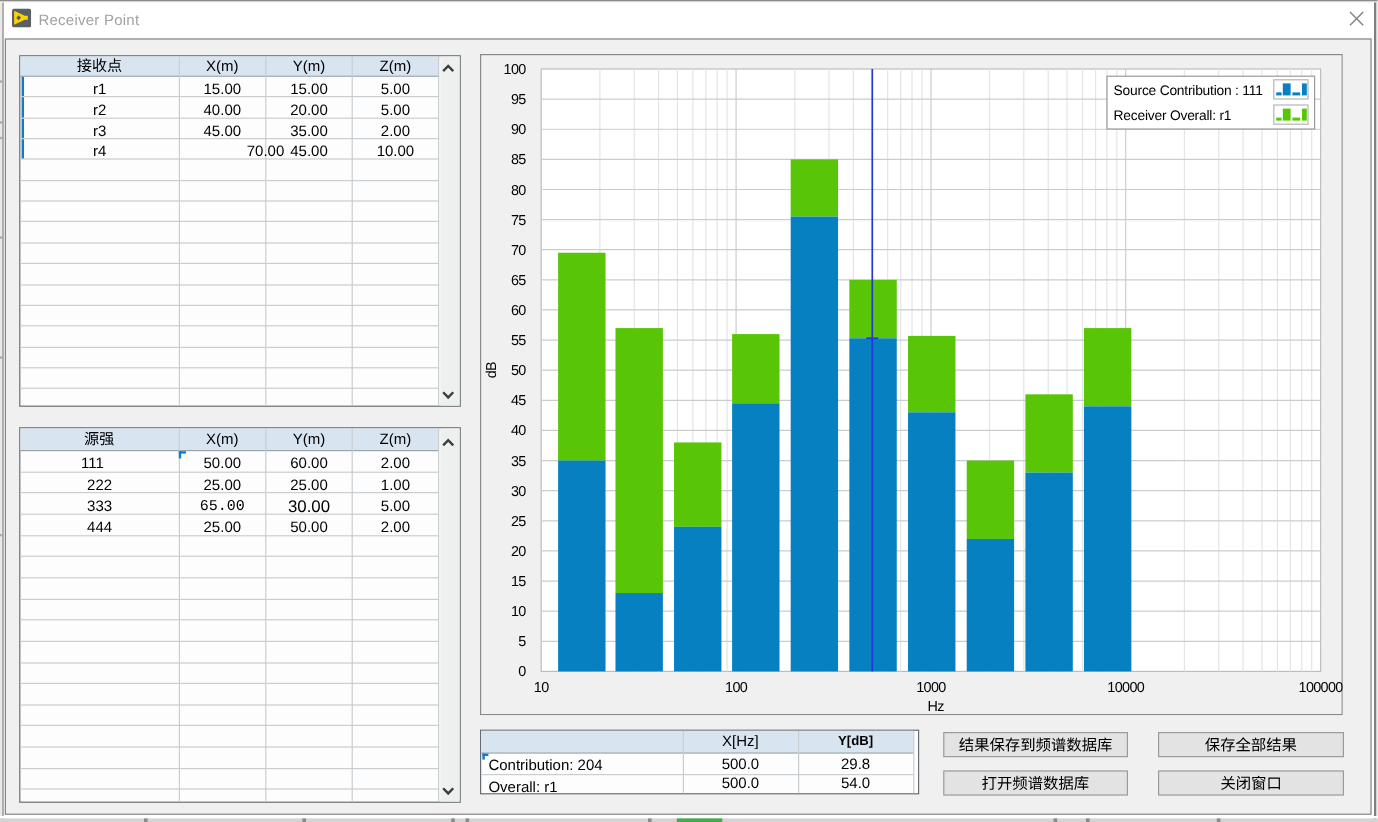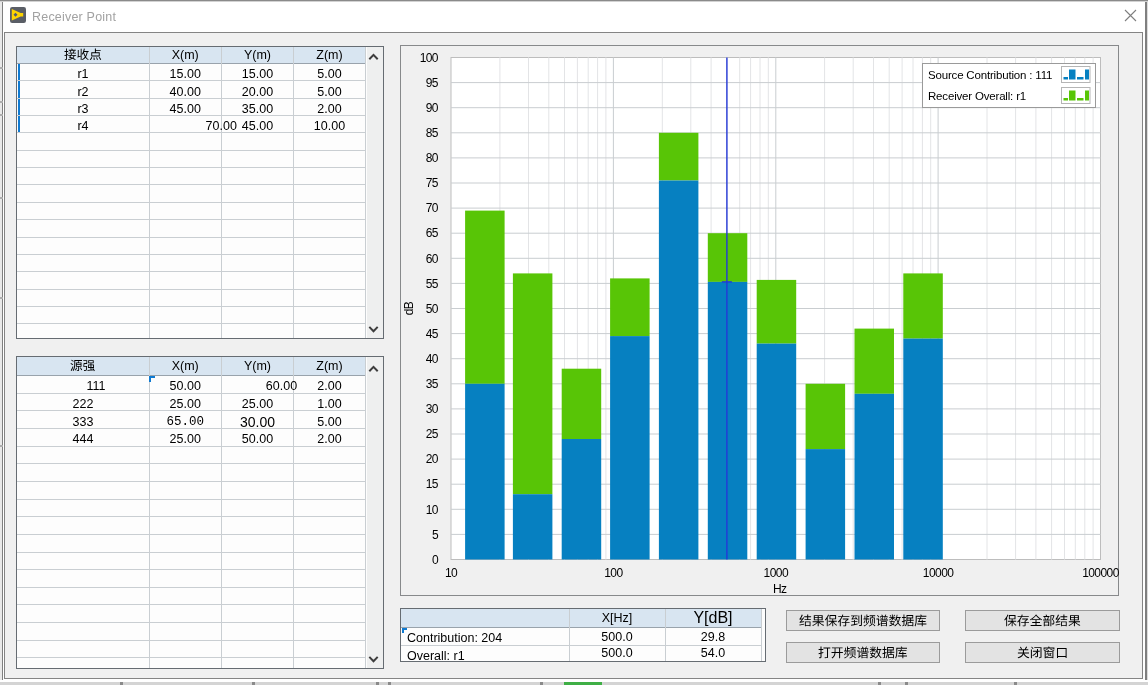--- a/index.html
+++ b/index.html
@@ -130,23 +130,23 @@
     <div class="abs" style="left:17px;top:639.75px;width:348.5px;height:1px;background:#c9ced2"></div>
     <div class="abs" style="left:17px;top:657.4px;width:348.5px;height:1px;background:#c9ced2"></div>
     <div class="abs" style="left:70.0px;top:358.5px;width:26px;height:14px">
       <svg width="26" height="14" viewBox="0 -11.1 26 14" style="position:absolute">
         <path d="M6.8 -5.1H10.6V-4.0H6.8ZM6.8 -6.9H10.6V-5.8H6.8ZM6.4 -2.6C6.0 -1.7 5.4 -0.9 4.9 -0.2C5.1 -0.1 5.4 0.1 5.6 0.3C6.2 -0.4 6.8 -1.4 7.2 -2.3ZM9.9 -2.4C10.4 -1.6 11.0 -0.5 11.3 0.1L12.2 -0.3C11.9 -0.9 11.3 -1.9 10.7 -2.7ZM1.1 -9.8C1.8 -9.3 2.7 -8.7 3.2 -8.3L3.8 -9.1C3.3 -9.5 2.3 -10.0 1.7 -10.4ZM0.5 -6.4C1.2 -6.0 2.1 -5.4 2.6 -5.0L3.2 -5.8C2.7 -6.1 1.7 -6.7 1.0 -7.1ZM0.7 0.3 1.6 0.8C2.2 -0.4 2.9 -1.9 3.4 -3.3L2.7 -3.8C2.1 -2.3 1.3 -0.7 0.7 0.3ZM4.3 -10.0V-6.5C4.3 -4.4 4.1 -1.6 2.7 0.5C2.9 0.6 3.3 0.8 3.5 1.0C5.0 -1.2 5.2 -4.3 5.2 -6.5V-9.1H12.0V-10.0ZM8.2 -8.9C8.1 -8.6 8.0 -8.1 7.8 -7.6H5.9V-3.3H8.2V0.0C8.2 0.1 8.1 0.2 8.0 0.2C7.8 0.2 7.3 0.2 6.7 0.2C6.8 0.4 6.9 0.8 6.9 1.0C7.8 1.0 8.3 1.0 8.7 0.9C9.0 0.7 9.1 0.5 9.1 0.0V-3.3H11.5V-7.6H8.7C8.9 -8.0 9.1 -8.4 9.2 -8.7Z M19.1 -9.1H22.8V-7.6H19.1ZM18.2 -9.9V-6.8H20.5V-5.6H18.0V-2.2H20.5V-0.4L17.4 -0.2L17.5 0.7C19.1 0.6 21.4 0.4 23.6 0.2C23.7 0.6 23.9 0.9 23.9 1.1L24.8 0.7C24.5 -0.0 23.8 -1.2 23.2 -2.0L22.4 -1.7C22.6 -1.3 22.9 -1.0 23.1 -0.6L21.4 -0.5V-2.2H24.0V-5.6H21.4V-6.8H23.7V-9.9ZM18.8 -4.8H20.5V-3.0H18.8ZM21.4 -4.8H23.1V-3.0H21.4ZM13.7 -7.1C13.6 -5.9 13.4 -4.3 13.2 -3.4H13.7L16.2 -3.4C16.1 -1.2 15.9 -0.3 15.7 -0.1C15.5 0.1 15.4 0.1 15.2 0.1C15.0 0.1 14.5 0.1 13.9 0.0C14.0 0.3 14.1 0.6 14.2 0.9C14.7 0.9 15.3 0.9 15.6 0.9C16.0 0.9 16.2 0.8 16.4 0.5C16.8 0.2 17.0 -0.9 17.1 -3.8C17.2 -3.9 17.2 -4.2 17.2 -4.2H14.2C14.3 -4.8 14.4 -5.6 14.4 -6.2H17.2V-9.9H13.3V-9.0H16.4V-7.1Z" fill="#000"></path>
       </svg>
     </div>
     <div class="t" style="left:185.25px;top:366.0px;font-size:12.5px;transform:translate(-50%,-50%);">X(m)</div>
     <div class="t" style="left:257.5px;top:366.0px;font-size:12.5px;transform:translate(-50%,-50%);">Y(m)</div>
     <div class="t" style="left:329.5px;top:366.0px;font-size:12.5px;transform:translate(-50%,-50%);">Z(m)</div>
-    <div class="t" style="left:96px;top:386.425px;font-size:12.5px;transform:translate(-50%,-50%);">111</div>
+    <div class="t" style="left:77px;top:386.425px;font-size:12.5px;transform:translate(-50%,-50%);">111</div>
     <div class="t" style="left:185.25px;top:386.425px;font-size:12.5px;transform:translate(-50%,-50%);">50.00</div>
-    <div class="t" style="left:257.5px;top:386.425px;font-size:12.5px;transform:translate(-50%,-50%);margin-left:24px;">60.00</div>
+    <div class="t" style="left:257.5px;top:386.425px;font-size:12.5px;transform:translate(-50%,-50%);">60.00</div>
     <div class="t" style="left:329.5px;top:386.425px;font-size:12.5px;transform:translate(-50%,-50%);">2.00</div>
     <div class="t" style="left:83.0px;top:404.075px;font-size:12.5px;transform:translate(-50%,-50%);text-align:right;">222</div>
     <div class="t" style="left:185.25px;top:404.075px;font-size:12.5px;transform:translate(-50%,-50%);">25.00</div>
     <div class="t" style="left:257.5px;top:404.075px;font-size:12.5px;transform:translate(-50%,-50%);">25.00</div>
     <div class="t" style="left:329.5px;top:404.075px;font-size:12.5px;transform:translate(-50%,-50%);">1.00</div>
     <div class="t" style="left:83.0px;top:421.725px;font-size:12.5px;transform:translate(-50%,-50%);">333</div>
     <div class="t" style="left:185.25px;top:421.725px;font-size:12.5px;transform:translate(-50%,-50%);font-family:Liberation Mono, monospace;">65.00</div>
     <div class="t" style="left:257.5px;top:421.725px;font-size:14px;transform:translate(-50%,-50%);">30.00</div>
     <div class="t" style="left:329.5px;top:421.725px;font-size:12.5px;transform:translate(-50%,-50%);">5.00</div>
     <div class="t" style="left:83.0px;top:439.375px;font-size:12.5px;transform:translate(-50%,-50%);">444</div>
@@ -292,21 +292,21 @@
       </g>
     </svg>
 <div class="abs" style="left:400px;top:608px;width:366px;height:54px;background:#fdfdfd;border:1px solid #666c72"></div>
 <div class="abs" style="left:401px;top:609px;width:360px;height:18px;background:#d8e5f1"></div>
 <div class="abs" style="left:401px;top:626.5px;width:360px;height:1px;background:#99a3ac"></div>
 <div class="abs" style="left:568.5px;top:609px;width:1px;height:52px;background:#c9ced2"></div>
 <div class="abs" style="left:664.5px;top:609px;width:1px;height:52px;background:#c9ced2"></div>
 <div class="abs" style="left:760.5px;top:609px;width:1px;height:52px;background:#c9ced2"></div>
 <div class="abs" style="left:401px;top:644.5px;width:360px;height:1px;background:#c9ced2"></div>
 <div class="t" style="left:617.0px;top:618px;font-size:12.5px;transform:translate(-50%,-50%);">X[Hz]</div>
-<div class="t" style="left:713.0px;top:618px;font-size:16px;transform:translate(-50%,-50%);">Y[dB]</div>
+<div class="t" style="left:713.0px;top:618px;font-size:11px;transform:translate(-50%,-50%);font-weight:bold;">Y[dB]</div>
 <div class="t" style="left:407px;top:631px;font-size:12.5px;">Contribution: 204</div>
 <div class="t" style="left:407px;top:648.5px;font-size:12.5px;">Overall: r1</div>
 <div class="t" style="left:617.0px;top:637px;font-size:12.5px;transform:translate(-50%,-50%);">500.0</div>
 <div class="t" style="left:713.0px;top:637px;font-size:12.5px;transform:translate(-50%,-50%);">29.8</div>
 <div class="t" style="left:617.0px;top:652.5px;font-size:12.5px;transform:translate(-50%,-50%);">500.0</div>
 <div class="t" style="left:713.0px;top:652.5px;font-size:12.5px;transform:translate(-50%,-50%);">54.0</div>
 <div class="abs" style="left:401.5px;top:628px;width:5px;height:5px;border-left:2px solid #0f7ad1;border-top:2px solid #0f7ad1"></div>
 <div class="abs" style="left:786px;top:610px;width:154px;height:21px;background:#e3e3e3;border:1px solid #9b9b9b"></div>
     <div class="abs" style="left:799.0px;top:614.2px;width:128px;height:15px">
       <svg width="128" height="15" viewBox="0 -11.3 128 15" style="position:absolute">

